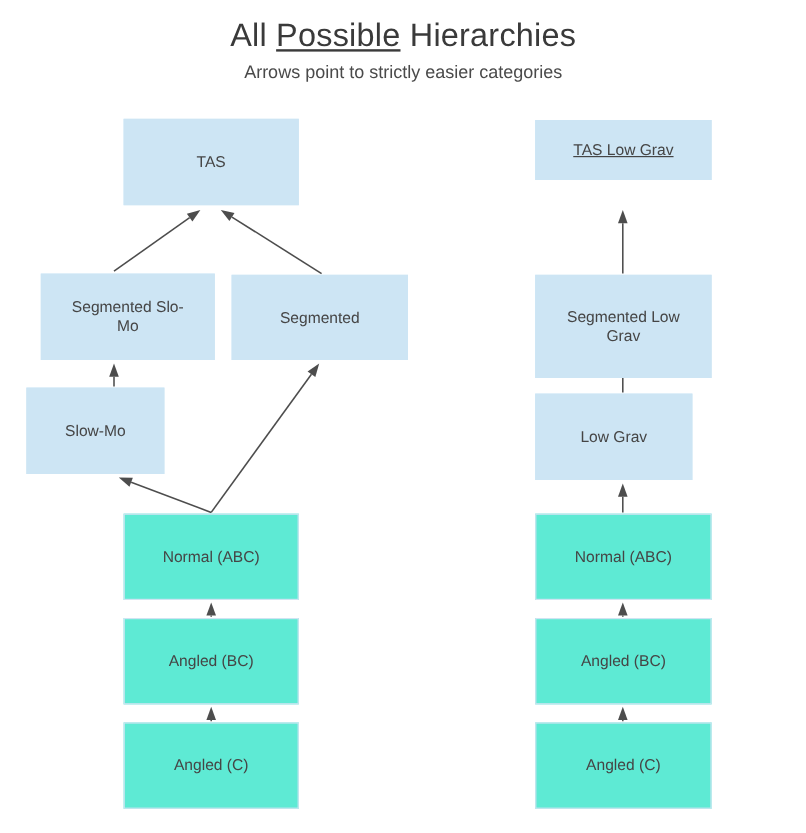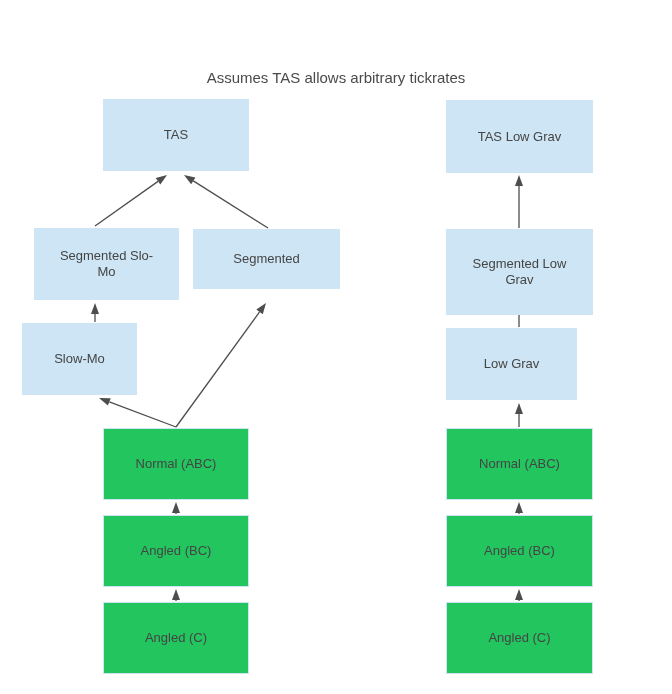--- a/index.html
+++ b/index.html
@@ -49,21 +49,21 @@
     display: flex;
     align-items: center;
     justify-content: center;
     font-size: 13px;
     color: #454545;
     text-align: center;
     line-height: 16px;
     padding: 2px 20px;
   }
   .node.blue { background: #cde5f4; border-color: #cde5f4; }
-  .node.gray { background: #22c55e; border-color: #cfe4f2; text-align: right; }
+  .node.gray { background: #5eead4; border-color: #cfe4f2; text-align: right; }
 
   svg.edges {
     position: absolute;
     left: 0;
     top: 0;
     width: 672px;
     height: 694px;
     pointer-events: none;
   }
   .edge-line {
@@ -71,22 +71,25 @@
     stroke-width: 1.3;
     fill: none;
   }
   .edge-head { fill: #4d4d4d; }
 </style>
 </head>
 <body>
 
 <div id="canvas">
 
+  <div class="title">
+    <span>All </span><u>Possible</u><span> Hierarchies</span>
+  </div>
 
-  <div class="subtitle sub2">Assumes TAS allows arbitrary tickrates</div>
+  <div class="subtitle sub1">Arrows point to strictly easier categories</div>
 
   <svg class="edges" viewBox="0 0 672 694">
     <g id="edge-group">
         <g>
           <line class="edge-line" x1="95" y1="226" x2="158.02373070788178" y2="181.35819074858372"></line>
           <polygon points="167,175 160.33580007100315,184.62228867299035 155.71166134476042,178.0940928241771" class="edge-head"></polygon>
         </g>
         <g>
           <line class="edge-line" x1="268" y1="228" x2="193.30300868553516" y2="180.86975548015909"></line>
           <polygon points="184,175 195.43746522377484,177.48684323087357 191.1685521472955,184.2526677294446" class="edge-head"></polygon>
@@ -134,36 +137,36 @@
       </g>
   </svg>
 
   <div id="node-layer">
       <div class="node blue" style="left: 103px; top: 99px; width: 146px; height: 72px;">
         <span>TAS</span>
       </div>
       <div class="node blue" style="left: 22px; top: 228px; width: 145px; height: 72px; margin-left: 12px;">
         <span>Segmented Slo-Mo</span>
       </div>
-      <div class="node blue" style="left: 193px; top: 229px; width: 147px; height: 60px;">
+      <div class="node blue" style="left: 193px; top: 229px; width: 147px; height: 71px;">
         <span>Segmented</span>
       </div>
       <div class="node blue" style="left: 22px; top: 323px; width: 115px; height: 72px;">
         <span>Slow-Mo</span>
       </div>
       <div class="node gray" style="left: 103px; top: 428px; width: 146px; height: 72px;">
         <span>Normal (ABC)</span>
       </div>
       <div class="node gray" style="left: 103px; top: 515px; width: 146px; height: 72px;">
         <span>Angled (BC)</span>
       </div>
       <div class="node gray" style="left: 103px; top: 602px; width: 146px; height: 72px;">
         <span>Angled (C)</span>
       </div>
-      <div class="node blue" style="left: 446px; top: 100px; width: 147px; height: 73px;">
+      <div class="node blue" style="left: 446px; top: 100px; width: 147px; height: 50px; text-decoration: underline;">
         <span>TAS Low Grav</span>
       </div>
       <div class="node blue" style="left: 446px; top: 229px; width: 147px; height: 86px;">
         <span>Segmented Low Grav</span>
       </div>
       <div class="node blue" style="left: 446px; top: 328px; width: 131px; height: 72px;">
         <span>Low Grav</span>
       </div>
       <div class="node gray" style="left: 446px; top: 428px; width: 147px; height: 72px;">
         <span>Normal (ABC)</span>

